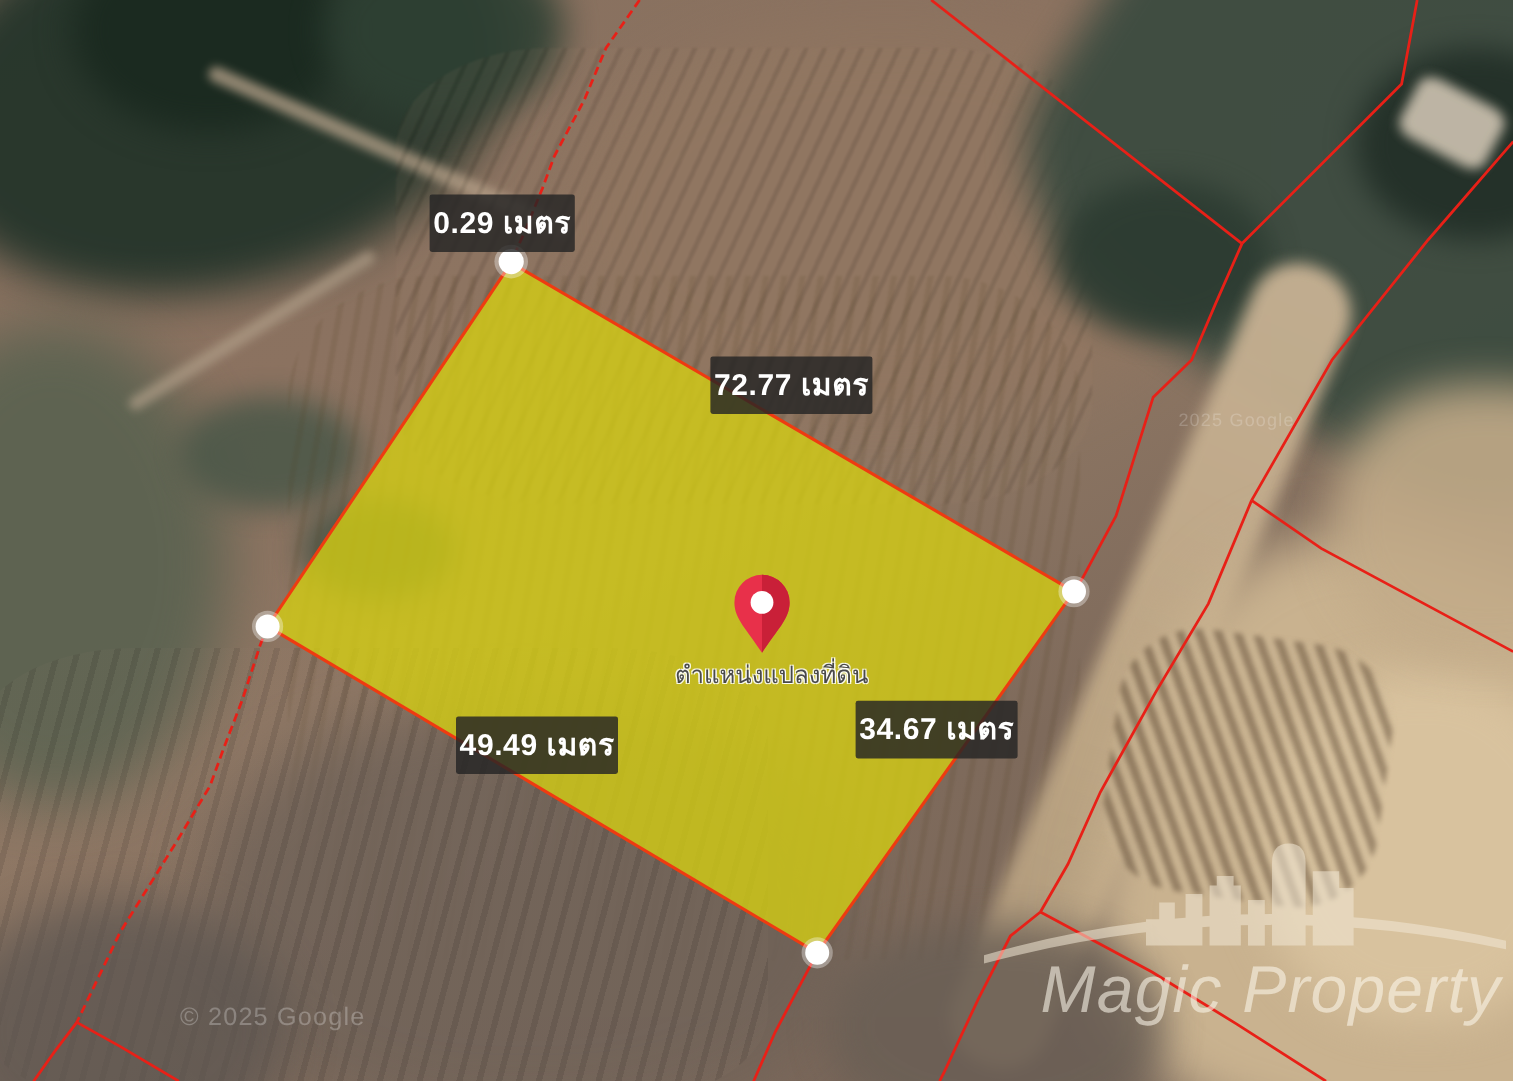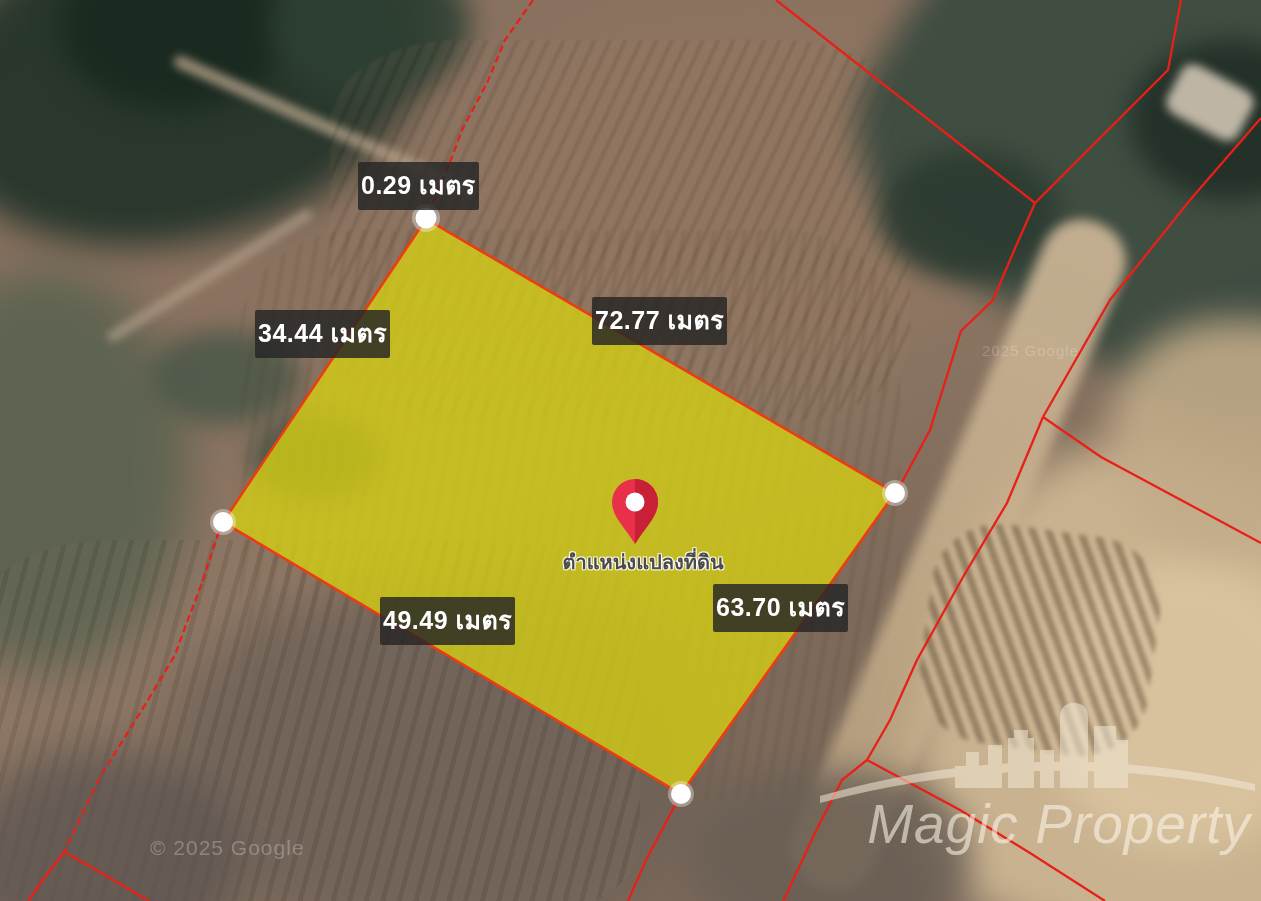--- a/index.html
+++ b/index.html
@@ -43,21 +43,21 @@
   .dim{position:absolute;z-index:8;background:rgba(36,36,36,.82);color:#fff;
        font-size:25px;font-weight:600;padding:3px 3px 5px;border-radius:2px;white-space:nowrap;
        letter-spacing:.5px;}
   .dim-top{left:358px;top:162px;}
   .dim-west{left:255px;top:310px;}
   .dim-ne{left:592px;top:297px;}
   .dim-sw{left:380px;top:597px;}
   .dim-se{left:713px;top:584px;}
 
   .pin-label{position:absolute;z-index:8;left:548px;top:546px;width:190px;text-align:center;
-    font-size:20px;font-weight:bold;color:#4a4a4a;white-space:nowrap;
+    font-size:20px;font-weight:normal;color:#4a4a4a;white-space:nowrap;
     text-shadow:-1px -1px 0 rgba(255,255,255,.85),1px -1px 0 rgba(255,255,255,.85),
                 -1px 1px 0 rgba(255,255,255,.85),1px 1px 0 rgba(255,255,255,.85);}
 
   
   .brand{position:absolute;z-index:9;right:10px;top:792px;font-size:55px;font-weight:400;
     color:rgba(252,246,235,.58);letter-spacing:1px;white-space:nowrap;font-style:italic;}
   .skyline{position:absolute;z-index:9;left:815px;top:688px;opacity:.55;}
   .gcredit{position:absolute;z-index:9;color:rgba(255,255,255,.26);font-size:21px;letter-spacing:1px;white-space:nowrap;}
   .gcredit-bl{left:150px;top:836px;text-align:center;}
   .gcredit-r{left:982px;top:342px;font-size:15px;color:rgba(255,255,255,.20);}
@@ -124,24 +124,23 @@
     </g>
 
     <g>
       <path d="M635,544 C623,525 612,516 612,502 A23,23 0 1 1 658,502 C658,516 647,525 635,544 Z" fill="#e8304a"></path>
       <path d="M635,544 C647,525 658,516 658,502 A23,23 0 0 0 635,479 L635,544 Z" fill="#c92038"></path>
       <circle cx="635" cy="502" r="9.5" fill="#fff"></circle>
     </g>
   </svg>
 
   <div class="dim dim-top">0.29 เมตร</div>
-  <div class="dim dim-west">34.44 เมตร</div>
   <div class="dim dim-ne">72.77 เมตร</div>
   <div class="dim dim-sw">49.49 เมตร</div>
-  <div class="dim dim-se">63.70 เมตร</div>
+  <div class="dim dim-se">34.67 เมตร</div>
 
   <div class="pin-label">ตำแหน่งแปลงที่ดิน</div>
 
   <svg class="skyline" width="446" height="122" viewBox="0 0 446 122">
     <g fill="#f2e8d5">
       <path d="M140,100 L140,78 L151,78 L151,64 L164,64 L164,78 L173,78 L173,57 L187,57 L187,100 Z"></path>
       <path d="M193,100 L193,50 L199,50 L199,42 L213,42 L213,50 L219,50 L219,100 Z"></path>
       <path d="M225,100 L225,62 L239,62 L239,100 Z"></path>
       <path d="M245,100 L245,31 Q245,15 259,15 Q273,15 273,31 L273,100 Z"></path>
       <path d="M279,100 L279,38 L301,38 L301,52 L313,52 L313,100 Z"></path>

